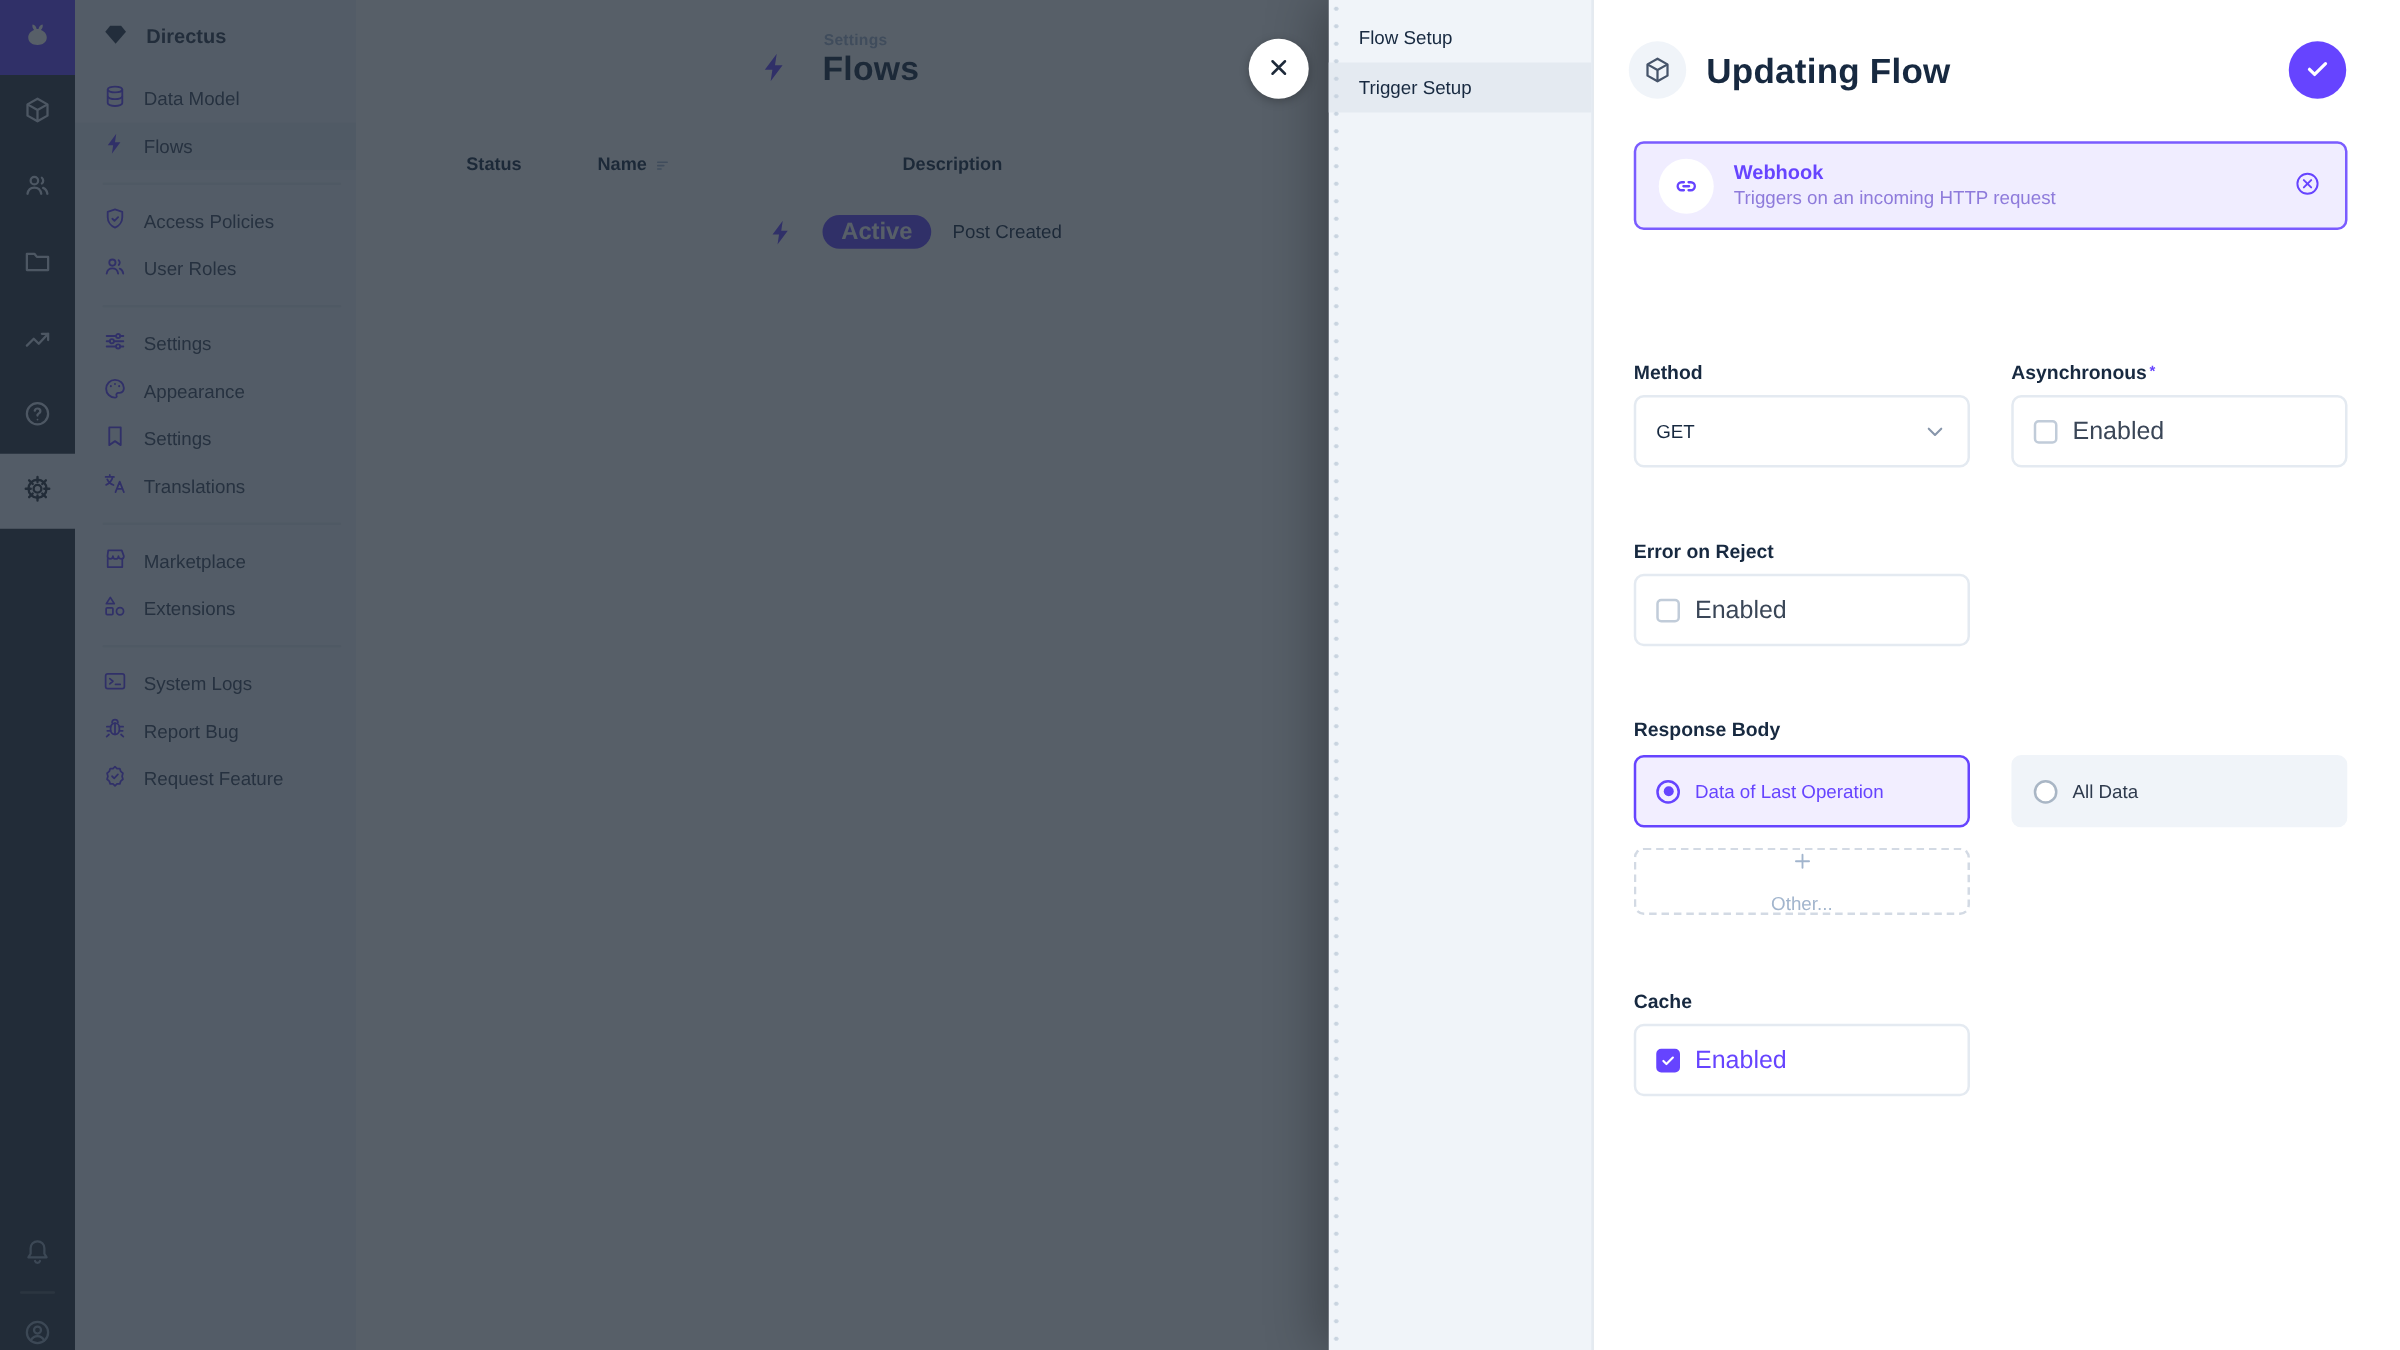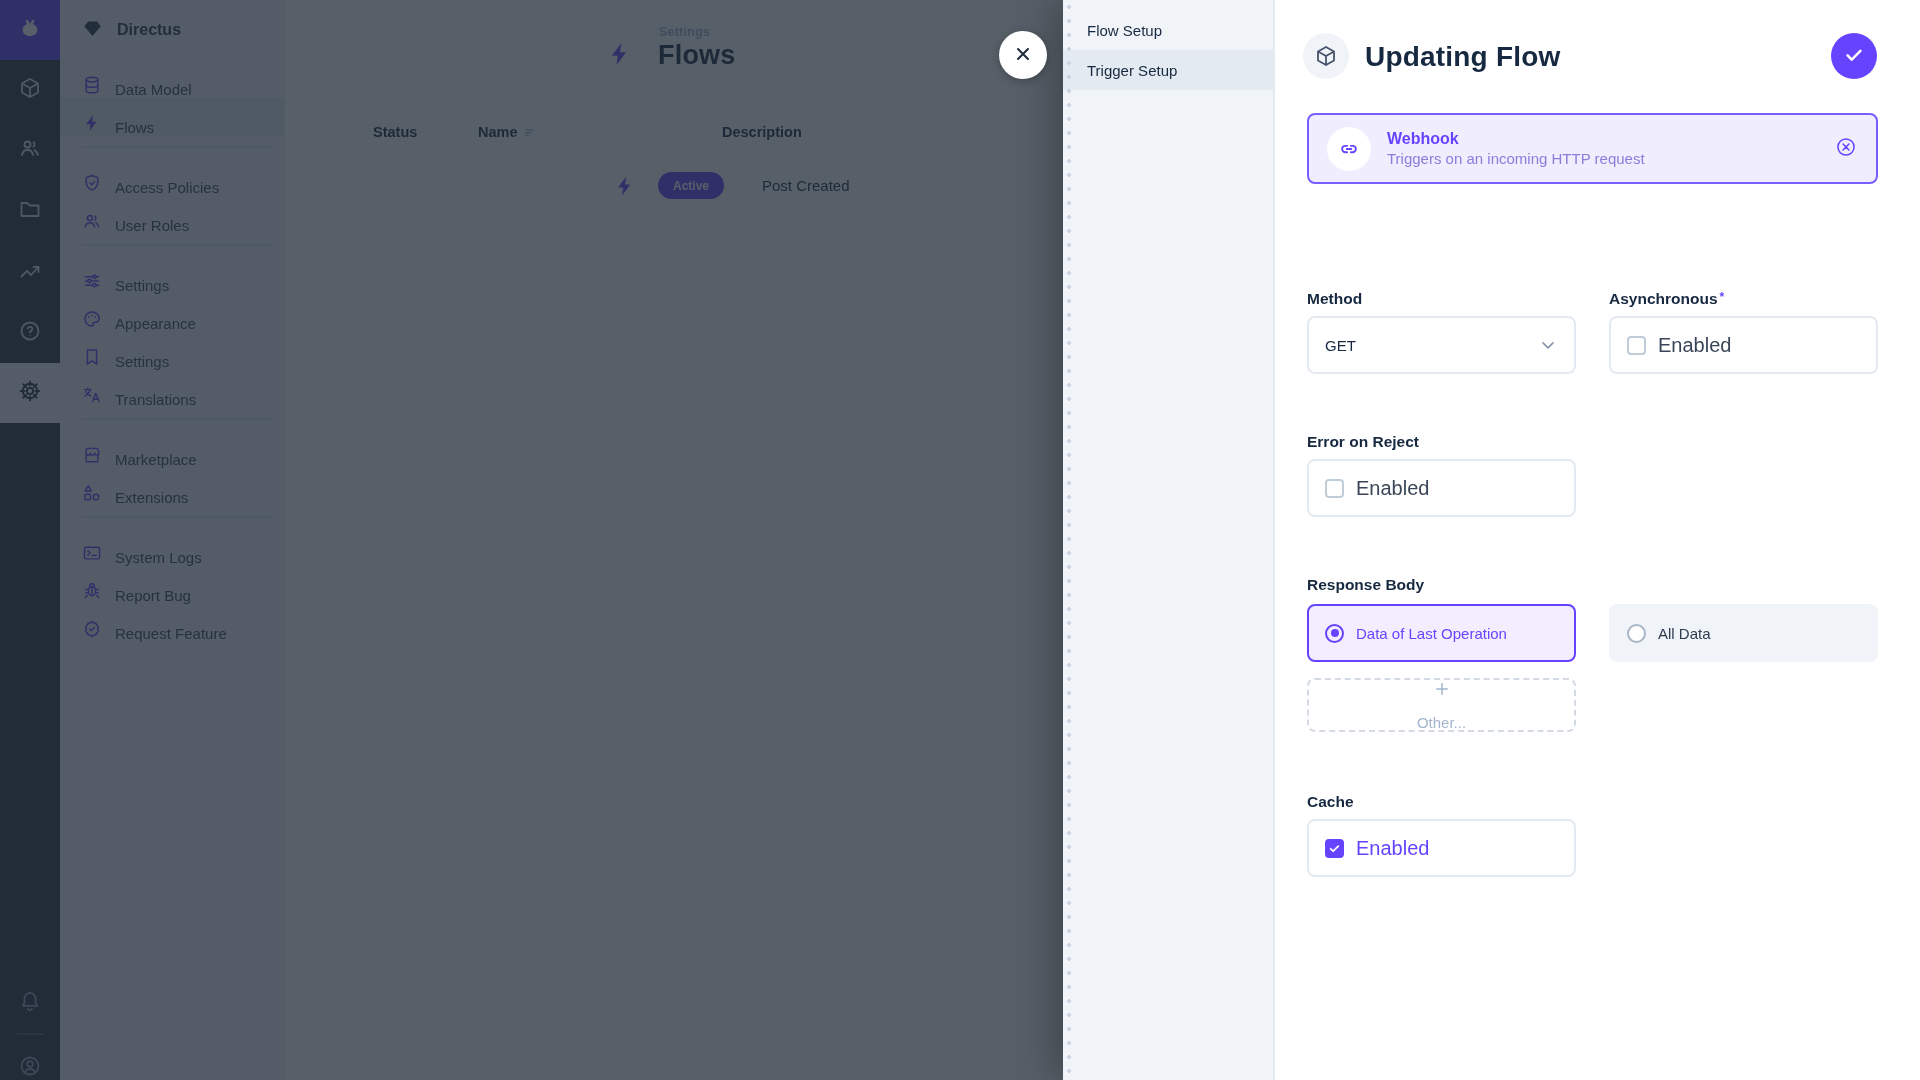--- a/index.html
+++ b/index.html
@@ -16,38 +16,38 @@
   .module.logo { background:#6644ff; top:0; }
   .module.active-module { background:#f0f4f9; color:#2c3440; }
   .mb-divider { position:absolute; left:16px; width:28px; height:2px; background:rgba(255,255,255,.18); border-radius:1px; }
   .module.dim { color:#94a2b5; }
 
   
   .nav { position:absolute; left:60px; top:0; width:225px; height:1080px; background:#f0f4f9; }
   .project { display:flex; align-items:center; gap:14px; height:60px; padding:0 0 0 22px; color:#2e3a4d; }
   .project svg { width:21px; height:21px; }
   .project .pname { font-size:16px; font-weight:700; color:#2e3a4d; }
-  .nav-item { position:relative; display:flex; align-items:flex-end; gap:13px; height:38px; padding-left:22px; color:#3d4a5f; font-size:15px; font-weight:500; cursor:pointer; }
+  .nav-item { position:relative; display:flex; align-items:center; gap:13px; height:38px; padding-left:22px; color:#3d4a5f; font-size:15px; font-weight:500; cursor:pointer; }
   .nav-item svg { width:20px; height:20px; color:#6644ff; flex:0 0 auto; }
   .nav-item.active { background:#e4eaf1; }
   .nav-divider { height:2px; background:#dfe6ee; margin:10px 12px 10px 22px; border-radius:1px; }
 
   
   .content { position:absolute; left:285px; top:0; width:778px; height:1080px; background:#fff; }
   .page-head { position:absolute; left:0; top:0; width:100%; height:90px; }
   .head-bolt { position:absolute; left:321px; top:40px; width:28px; height:28px; color:#6644ff; }
   .head-bolt svg { width:28px; height:28px; }
   .crumb { position:absolute; left:89px; top:25px; font-size:12.5px; color:#a2b5cd; font-weight:600; letter-spacing:.2px; }
   .page-title { position:absolute; left:88px; top:40px; font-size:27px; font-weight:800; color:#172940; letter-spacing:.2px; }
   .thead { position:absolute; top:124px; font-size:14.5px; font-weight:700; color:#172940; display:flex; align-items:center; gap:6px; }
   .thead .sort { color:#a2b5cd; }
   .thead .sort svg { width:13px; height:13px; display:block; }
   .row-bolt { position:absolute; left:328px; top:174px; width:24px; height:24px; color:#6644ff; }
   .row-bolt svg { width:24px; height:24px; }
-  .badge { position:absolute; left:373px; top:172px; height:27px; padding:0 15px; background:#6644ff; color:#fff; font-size:12px; font-weight:600; border-radius:14px; display:flex; align-items:center; }
+  .badge { position:absolute; left:373px; top:172px; height:27px; padding:0 15px; background:#6644ff; color:#fff; font-size:19px; font-weight:600; border-radius:14px; display:flex; align-items:center; }
   .row-name { position:absolute; left:477px; top:177px; font-size:15px; color:#172940; font-weight:500; }
 
   
   .scrim { position:absolute; inset:0; background:rgba(31,42,54,.75); z-index:40; }
 
   
   .drawer-close { position:absolute; left:999px; top:31px; width:48px; height:48px; border-radius:50%; background:#fff; border:none; z-index:60; display:flex; align-items:center; justify-content:center; color:#1e2a3a; cursor:pointer; box-shadow:0 2px 8px rgba(0,0,0,.25); }
   .drawer-close svg { width:20px; height:20px; }
 
   

